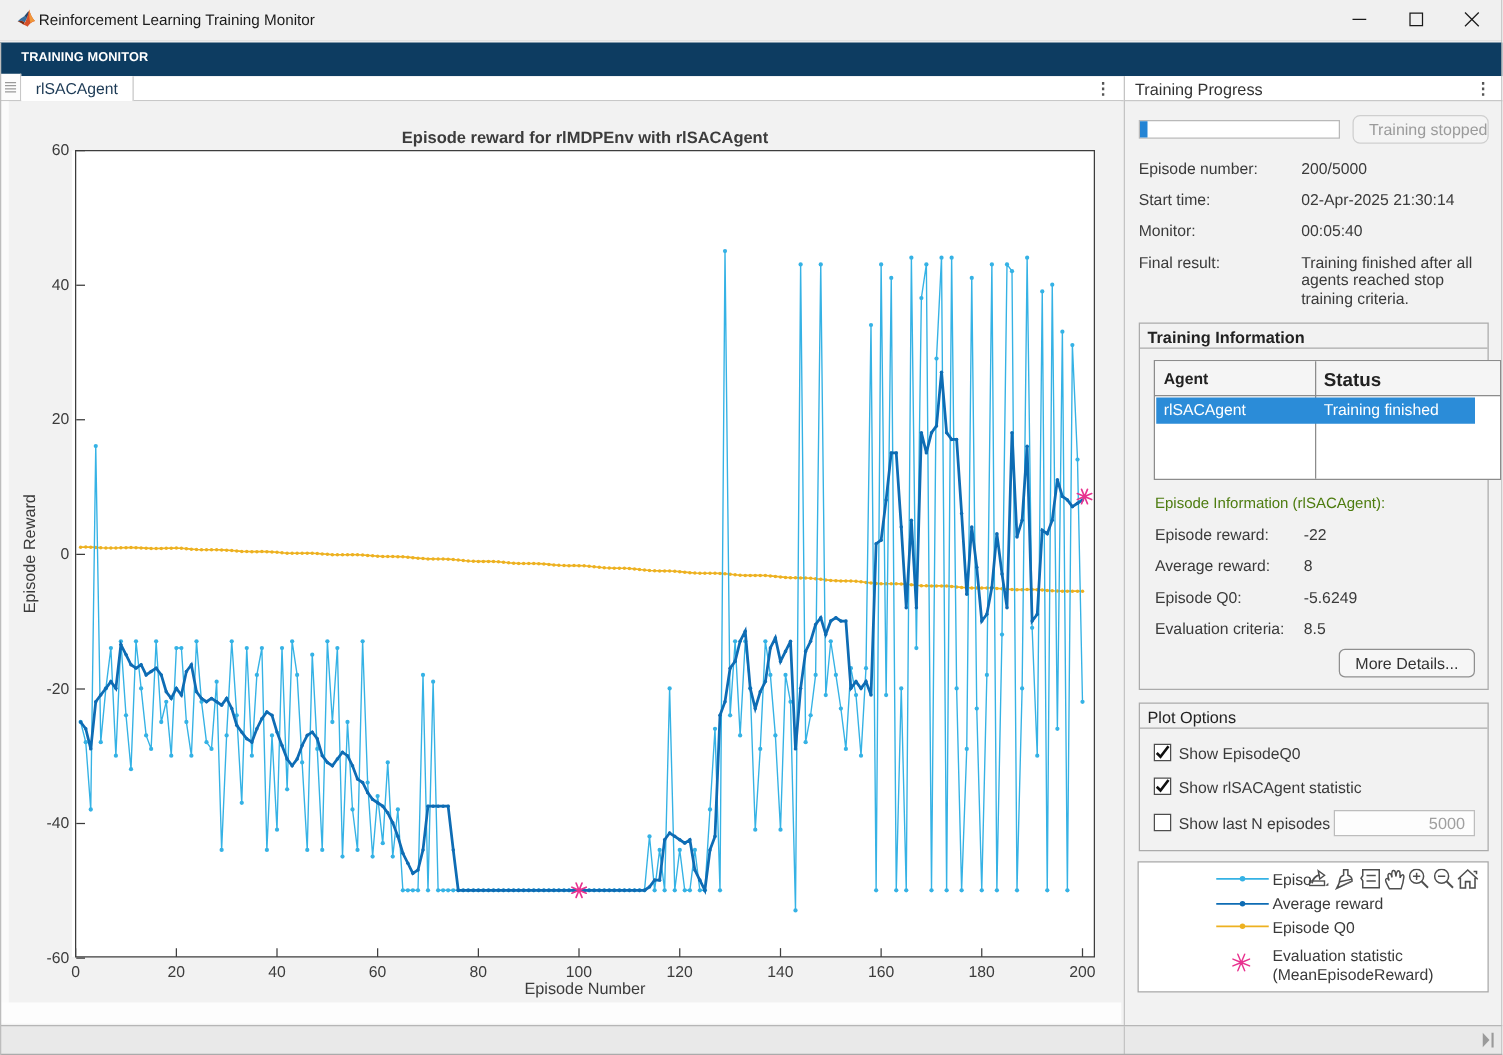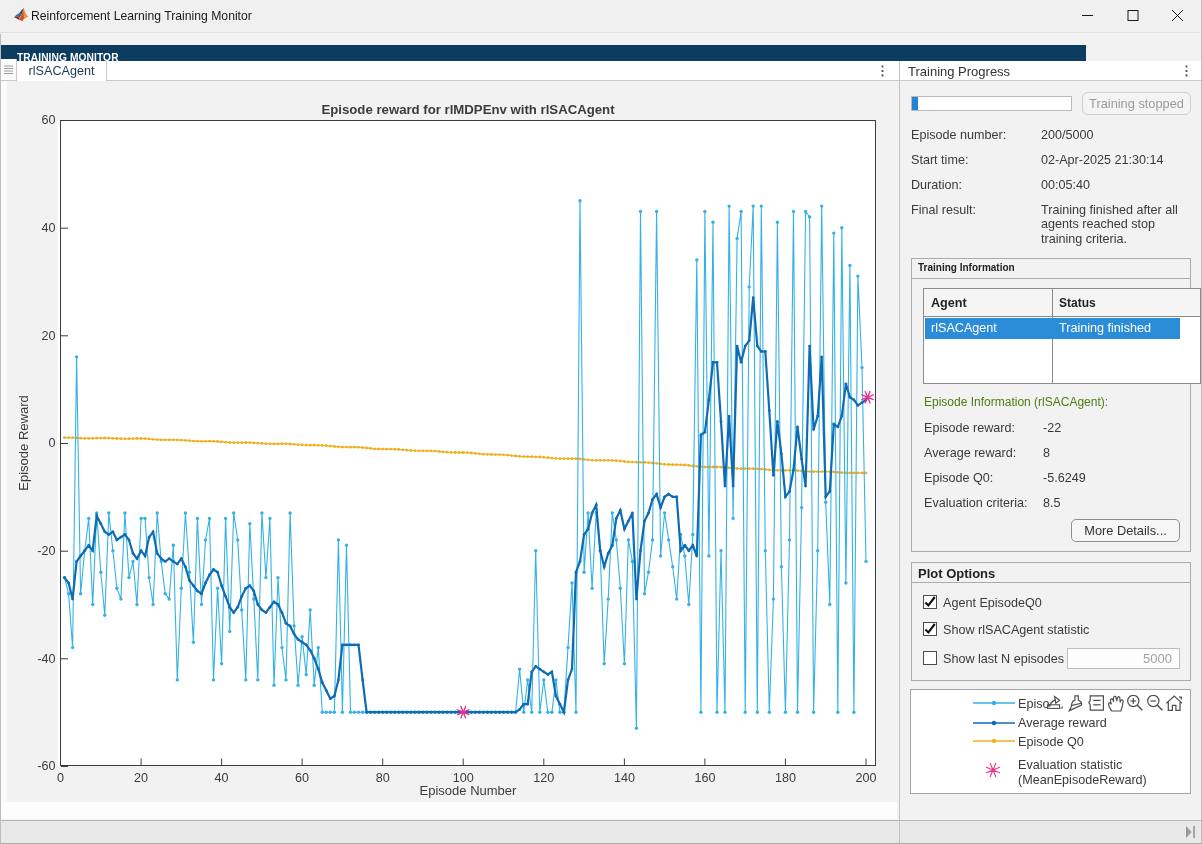--- a/index.html
+++ b/index.html
@@ -19,21 +19,21 @@
   </svg>
   <div class="abs" style="left:31px;top:9px;font-size:12.2px;color:#1b1b1b">Reinforcement Learning Training Monitor</div>
   <svg width="130" height="33" viewBox="0 0 130 33" style="position:absolute;left:1062px;top:0" stroke="#1a1a1a">
     <line x1="20" y1="15.5" x2="31" y2="15.5"></line>
     <rect x="66" y="10.5" width="10" height="10" fill="none"></rect>
     <line x1="110" y1="10" x2="121" y2="21"></line>
       <line x1="121" y1="10" x2="110" y2="21"></line>
   </svg>
 </div>
 
-<div class="abs" style="left:0;top:45px;width:1086px;height:27px;background:#0d3c61">
+<div class="abs" style="left:0;top:34px;width:1202px;height:27px;background:#0d3c61">
   <div class="abs" style="left:17px;top:7px;font-size:10.2px;font-weight:bold;color:#ffffff;letter-spacing:0.1px">TRAINING MONITOR</div>
 </div>
 
 <div class="abs" style="left:0;top:61px;width:1202px;height:20px;background:#ffffff;border-bottom:1px solid #c8c8c8"></div>
 <div class="abs" style="left:0;top:59px;width:17px;height:22px;background:#fcfcfc;border-right:1px solid #c8c8c8;border-bottom:1px solid #c8c8c8">
   <svg width="9" height="10" viewBox="0 0 9 10" style="position:absolute;left:4px;top:6px">
       <g stroke="#9a9a9a" stroke-width="1">
         <line x1="0" y1="1" x2="9" y2="1"></line>
         <line x1="0" y1="3.5" x2="9" y2="3.5"></line>
         <line x1="0" y1="6" x2="9" y2="6"></line>
@@ -704,63 +704,63 @@
 </svg>
 
 <div class="abs" style="left:899px;top:61px;width:303px;height:759px;background:#f2f2f2;border-left:1px solid #c4c4c4"></div>
 <div class="abs" style="left:900px;top:61px;width:302px;height:20px;background:#ffffff;border-bottom:1px solid #c8c8c8"></div>
 <div class="abs" style="left:908px;top:64px;font-size:13px;color:#333">Training Progress</div>
 <div class="abs" style="left:1180px;top:63px;color:#555;font-size:13px;font-weight:bold">⋮</div>
 
 <div class="abs" style="left:911px;top:96px;width:161px;height:15px;background:#ffffff;border:1px solid #b9b9b9">
   <div style="width:6px;height:100%;background:#2484d4"></div>
 </div>
-<div class="abs" style="left:1082px;top:92px;width:109px;height:23px;border:1px solid #cfcfcf;border-radius:6px;background:#f4f4f4;color:#9b9b9b;font-size:12.8px;text-align:center;padding-top:3px">Training stopped</div>
+<div class="abs" style="left:1082px;top:92px;width:109px;height:23px;border:1px solid #cfcfcf;border-radius:6px;background:#f4f4f4;color:#9b9b9b;font-size:12.8px;text-align:right;padding-top:3px">Training stopped</div>
 <div class="abs lbl" style="left:911px;top:128px">Episode number:</div>
 <div class="abs lbl" style="left:1041px;top:128px">200/5000</div>
 <div class="abs lbl" style="left:911px;top:153px">Start time:</div>
 <div class="abs lbl" style="left:1041px;top:153px">02-Apr-2025 21:30:14</div>
-<div class="abs lbl" style="left:911px;top:178px">Duration:</div>
+<div class="abs lbl" style="left:911px;top:178px">Monitor:</div>
 <div class="abs lbl" style="left:1041px;top:178px">00:05:40</div>
 <div class="abs lbl" style="left:911px;top:203px">Final result:</div>
 <div class="abs lbl" style="left:1041px;top:203px;width:150px;line-height:14.4px">Training finished after all agents reached stop training criteria.</div>
 
 <div class="abs" style="left:911px;top:258px;width:280px;height:294px;border:1px solid #ababab">
-  <div style="position:absolute;left:6px;top:3px;font-size:10px;font-weight:bold;color:#222">Training Information</div>
+  <div style="position:absolute;left:6px;top:3px;font-size:13px;font-weight:bold;color:#222">Training Information</div>
   <div style="position:absolute;left:0;top:19px;width:100%;border-top:1px solid #ababab"></div>
   <div style="position:absolute;left:11px;top:29px;width:278px;height:96px;background:#ffffff;border:1px solid #8c8c8c">
     <div style="position:absolute;left:0;top:0;width:100%;height:28px;background:#f5f5f5;border-bottom:1px solid #8c8c8c"></div>
     <div style="position:absolute;left:128px;top:0;width:1px;height:100%;background:#8c8c8c"></div>
     <div style="position:absolute;left:7px;top:7px;font-size:12.6px;font-weight:bold;color:#222">Agent</div>
-    <div style="position:absolute;left:135px;top:7px;font-size:12px;font-weight:bold;color:#222">Status</div>
+    <div style="position:absolute;left:135px;top:7px;font-size:15px;font-weight:bold;color:#222">Status</div>
     <div style="position:absolute;left:1px;top:29px;width:255px;height:21px;background:#2b8cd8"></div>
     <div style="position:absolute;left:7px;top:32px;font-size:12.6px;color:#fff">rlSACAgent</div>
     <div style="position:absolute;left:135px;top:32px;font-size:12.6px;color:#fff">Training finished</div>
   </div>
   <div style="position:absolute;left:12px;top:136px;font-size:12px;font-weight:normal;color:#4d7c0f">Episode Information (rlSACAgent):</div>
   <div class="abs lbl" style="left:12px;top:162px">Episode reward:</div>
     <div class="abs lbl" style="left:131px;top:162px">-22</div>
   <div class="abs lbl" style="left:12px;top:187px">Average reward:</div>
     <div class="abs lbl" style="left:131px;top:187px">8</div>
   <div class="abs lbl" style="left:12px;top:212px">Episode Q0:</div>
     <div class="abs lbl" style="left:131px;top:212px">-5.6249</div>
   <div class="abs lbl" style="left:12px;top:237px">Evaluation criteria:</div>
     <div class="abs lbl" style="left:131px;top:237px">8.5</div>
   <div style="position:absolute;left:159px;top:260px;width:109px;height:23px;border:1px solid #8f8f8f;border-radius:5px;background:#f6f6f6;font-size:12.8px;color:#333;text-align:center;padding-top:3px">More Details...</div>
 </div>
 
 <div class="abs" style="left:911px;top:562px;width:280px;height:119px;border:1px solid #ababab">
-  <div style="position:absolute;left:6px;top:3px;font-size:13px;font-weight:bold;color:#222">Plot Options</div>
+  <div style="position:absolute;left:6px;top:3px;font-size:13px;font-weight:normal;color:#222">Plot Options</div>
   <div style="position:absolute;left:0;top:19px;width:100%;border-top:1px solid #ababab"></div>
   <div style="position:absolute;left:11px;top:32px;width:14px;height:14px;background:#fff;border:1.5px solid #4d4d4d;text-align:center">
       <svg width="16" height="16" viewBox="0 0 16 16" style="position:absolute;left:-2px;top:-2px;overflow:visible">
         <path d="M3.4,8.4 L6.4,11.4 L12.8,3.0" stroke="#111" stroke-width="2.1" fill="none"></path>
       </svg>
     </div>
-  <div class="abs lbl" style="left:31px;top:33px">Agent EpisodeQ0</div>
+  <div class="abs lbl" style="left:31px;top:33px">Show EpisodeQ0</div>
   <div style="position:absolute;left:11px;top:59px;width:14px;height:14px;background:#fff;border:1.5px solid #4d4d4d;text-align:center">
       <svg width="16" height="16" viewBox="0 0 16 16" style="position:absolute;left:-2px;top:-2px;overflow:visible">
         <path d="M3.4,8.4 L6.4,11.4 L12.8,3.0" stroke="#111" stroke-width="2.1" fill="none"></path>
       </svg>
     </div>
   <div class="abs lbl" style="left:31px;top:60px">Show rlSACAgent statistic</div>
   <div style="position:absolute;left:11px;top:88px;width:14px;height:14px;background:#fff;border:1.5px solid #4d4d4d"></div>
   <div class="abs lbl" style="left:31px;top:89px">Show last N episodes</div>
   <div style="position:absolute;left:155px;top:85px;width:113px;height:21px;background:#fdfdfd;border:1px solid #bdbdbd;font-size:13px;color:#a0a0a0;text-align:right;padding:2px 7px 0 0">5000</div>
 </div>

